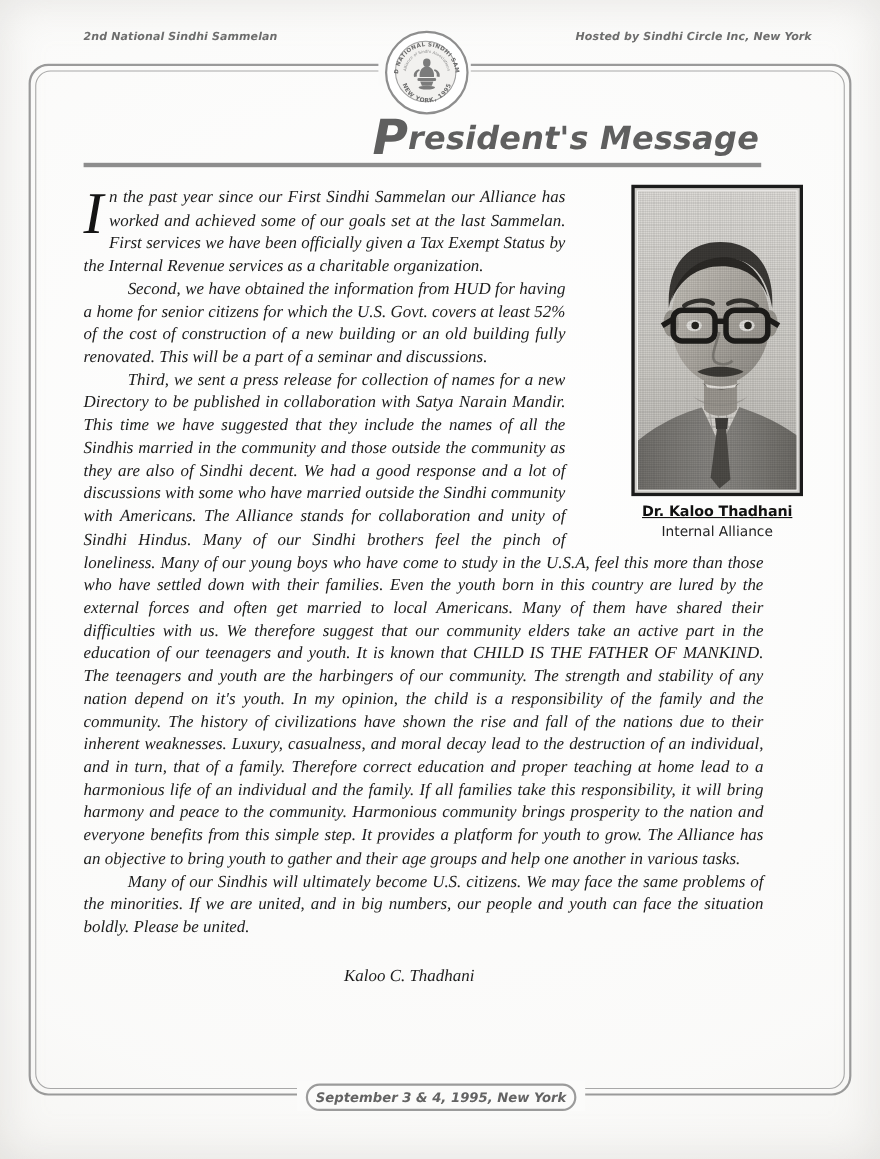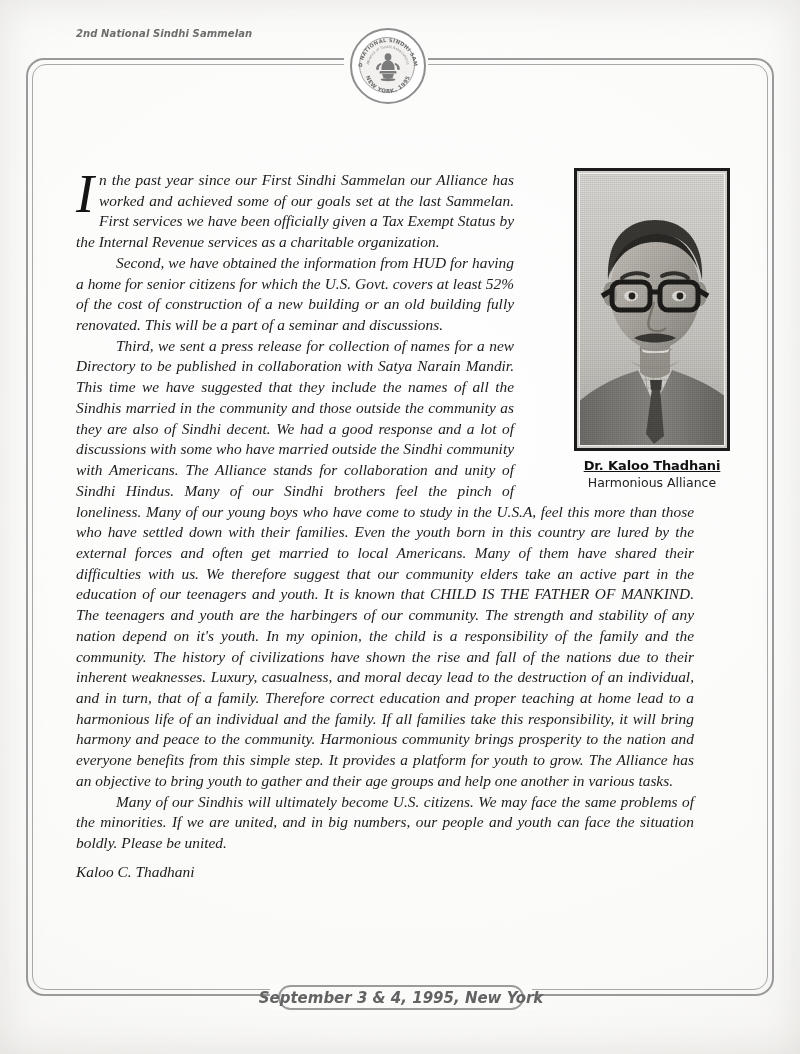--- a/index.html
+++ b/index.html
@@ -231,22 +231,22 @@
   .body-copy .dropcap-i {
     float: left;
     font-family: "Liberation Serif", serif;
     font-style: italic;
     font-size: 54px;
     line-height: 0.84;
     padding: 2px 5px 0 0;
     color: #141414;
   }
   .signature {
-    margin-top: 8px;
-    text-align: left;
+    margin-top: 24px;
+    text-align: center;
     font-style: italic;
     font-size: 15.4px;
     color: #1c1c1c;
     padding-right: 26px;
   }
 
   
   .footer-pill {
     position: absolute;
     left: 278px;
@@ -259,35 +259,36 @@
     box-sizing: border-box;
     z-index: 6;
     display: flex;
     align-items: center;
     justify-content: center;
   }
   .footer-pill-inner {
     font-family: "DejaVu Sans", sans-serif;
     font-style: italic;
     font-weight: bold;
-    font-size: 15px;
+    font-size: 12px;
     color: #636363;
     white-space: nowrap;
     text-align: center;
   }
 </style>
 </head>
 <body>
 
 <div class="page">
 
   <div class="paper-tone"></div>
 
   <div class="masthead">
     <div class="masthead-left">2nd National Sindhi Sammelan</div>
+    <div class="masthead-right">Hosted by Sindhi Circle Inc, New York</div>
   </div>
 
   <div class="frame-outer"></div>
   <div class="frame-inner"></div>
   <div class="frame-gap-seal"></div>
   <div class="frame-gap-footer"></div>
 
   <div class="seal">
     <div class="seal-inner"></div>
     <svg width="72" height="72" viewBox="0 0 72 72">
@@ -310,20 +311,24 @@
         <path d="M36 30 C31 31 29 35 29.5 40 L42.5 40 C43 35 41 31 36 30 Z"></path>
         <path d="M29 33 C25 34 23.5 37.5 24.5 40 L27 39.5 C26.5 37 27.5 35 29.5 34.4 Z"></path>
         <path d="M43 33 C47 34 48.5 37.5 47.5 40 L45 39.5 C45.5 37 44.5 35 42.5 34.4 Z"></path>
         <rect x="27.5" y="41" width="17" height="2.6" rx="1.2"></rect>
         <path d="M30 44 L42 44 L40.5 48 L31.5 48 Z"></path>
         <ellipse cx="36" cy="49.6" rx="7.5" ry="1.7"></ellipse>
       </g>
     </svg>
   </div>
 
+  <div class="title-block">
+    <div class="title"><span class="dropcap-p">P</span><span>resident's Message</span></div>
+    <div class="title-rule"></div>
+  </div>
 
   <div class="portrait-wrap">
     <div class="portrait">
       <div class="portrait-pad">
         <svg width="150" height="277" viewBox="0 0 150 277">
           <defs>
             <linearGradient id="bgGrad" x1="0" y1="0" x2="0" y2="1">
               <stop offset="0%" stop-color="#dcdad6"></stop>
               <stop offset="60%" stop-color="#cbc9c4"></stop>
               <stop offset="100%" stop-color="#b4b2ad"></stop>
@@ -385,21 +390,21 @@
 
           <path d="M 58 174 C 68 182 84 182 93 174 C 84 180 68 180 58 174 Z" fill="#4e4b46"></path>
           <path d="M 61 175 C 70 178 82 178 90 175 L 88 178 C 80 180 70 180 63 178 Z" fill="#e6e3de"></path>
 
           <path d="M 50 186 C 62 196 88 196 100 186 C 90 198 60 198 50 186 Z" fill="#918e88" opacity="0.6"></path>
         </svg>
         <div class="halftone"></div>
       </div>
     </div>
     <div class="caption-name">Dr. Kaloo Thadhani</div>
-    <div class="caption-role">Harmonious Alliance</div>
+    <div class="caption-role">Internal Alliance</div>
   </div>
 
   <div class="body-copy">
     <div class="photo-shim"></div>
     <p class="first"><span class="dropcap-i">I</span><span>n the past year since our First Sindhi Sammelan our Alliance has worked and achieved some of our goals set at the last Sammelan. First services we have been officially given a Tax Exempt Status by the Internal Revenue services as a charitable organization.</span></p>
     <p>Second,  we have obtained the information from HUD for having a home for senior citizens for which the U.S. Govt. covers  at least 52% of the cost of construction of a new building or an old building fully renovated. This will be a part of a seminar and discussions.</p>
     <p>Third,  we sent a press release for collection of names for a new Directory to be published in collaboration with Satya Narain Mandir. This time we have suggested that they include the names of all the Sindhis married in the community and those outside the community as they are also of Sindhi decent. We had a good response and a lot of discussions with some who have married outside the Sindhi community with Americans. The Alliance stands for collaboration and unity of Sindhi Hindus. Many of our Sindhi brothers feel the pinch of loneliness. Many of our young boys who have come to study in the U.S.A, feel this more than those who have settled down with their families. Even the youth born in this country are lured by the external forces and often get married to local Americans. Many of them have shared their difficulties with us. We therefore suggest that our community elders take  an active part in the education of our teenagers and youth. It is known that CHILD IS THE FATHER OF MANKIND. The teenagers and youth are the harbingers of our community. The strength and stability of any nation depend on it's youth. In my opinion,  the child is a responsibility of the family and the community. The history of civilizations have shown the rise and fall of the nations due to their inherent weaknesses. Luxury, casualness, and moral decay lead to the destruction of an individual, and in turn, that of a family. Therefore correct education and proper teaching at home lead to a harmonious life of an individual and the family. If all families take this responsibility, it will bring harmony and peace to the community. Harmonious community brings prosperity to the nation and everyone benefits from this simple step. It provides a platform for youth to grow. The Alliance has an objective to bring youth to gather and their age groups and help one another in various tasks.</p>
     <p>Many of our Sindhis will ultimately become U.S. citizens. We may face the same problems of the minorities. If we are united, and in big numbers, our people and youth can face the situation boldly. Please be united.</p>
     <div class="signature">Kaloo C. Thadhani</div>
   </div>

